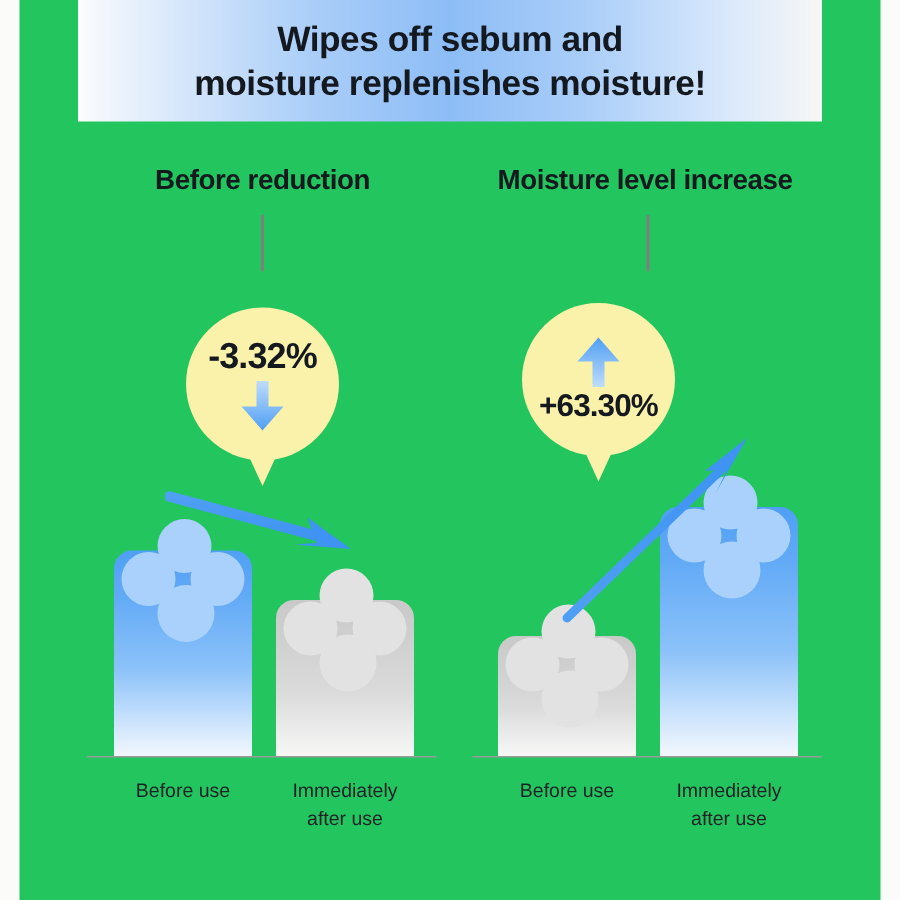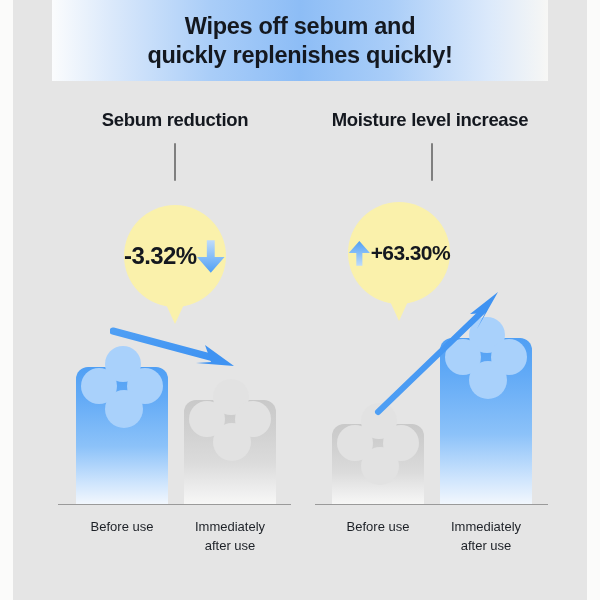--- a/index.html
+++ b/index.html
@@ -5,21 +5,21 @@
   html,body{margin:0;padding:0;}
   body{
     width:600px;height:600px;
     background:#ffffff;
     font-family:"Liberation Sans","DejaVu Sans",sans-serif;
     overflow:hidden;
   }
   #stage{
     position:relative;
     width:600px;height:600px;
-    background:#e5e5e5;
+    background:#22c55e;
     overflow:hidden;
   }
   
   #stage:before,#stage:after{
     content:"";position:absolute;top:0;bottom:0;width:13px;
     background:#fbfbfa;
   }
   #stage:before{left:0;}
   #stage:after{right:0;}
 
@@ -88,22 +88,22 @@
   .clover span{
     position:absolute;border-radius:50%;
   }
   .clover.blue span{background:#a9d1fb;}
   .clover.gray span{background:#e2e2e2;}
 
   
   .bubble{
     position:absolute;border-radius:50%;
     background:#faf1ab;
-    display:flex;align-items:center;justify-content:space-between;
-    flex-direction:row;
+    display:flex;align-items:center;justify-content:center;
+    flex-direction:column;
     z-index:3;
   }
   .bubble .tail{
     position:absolute;left:50%;bottom:-17px;
     transform:translateX(-50%);
     width:0;height:0;
     border-left:11px solid transparent;
     border-right:11px solid transparent;
     border-top:24px solid #faf1ab;
   }
@@ -123,24 +123,24 @@
     font-size:13px;color:#1d2127;line-height:19px;
   }
 </style>
 </head>
 <body>
 
 <div id="stage">
 
   <div class="banner">
     <div class="banner-line">Wipes off sebum and</div>
-    <div class="banner-line">quickly replenishes quickly!</div>
+    <div class="banner-line">moisture replenishes moisture!</div>
   </div>
 
-  <div class="panel-title" id="title-left">Sebum reduction</div>
+  <div class="panel-title" id="title-left">Before reduction</div>
   <div class="panel-title" id="title-right">Moisture level increase</div>
 
   <div class="stem" id="stem-left"></div>
   <div class="stem" id="stem-right"></div>
 
   <div class="chart" id="chart-left">
 
     <div class="bar blue" style="left:76px;width:92px;height:137px;"></div>
     <div class="clover blue" style="left:81px;top:346px;width:82px;height:82px;">
       <span style="left:24px;top:0px;width:36px;height:36px;"></span>

